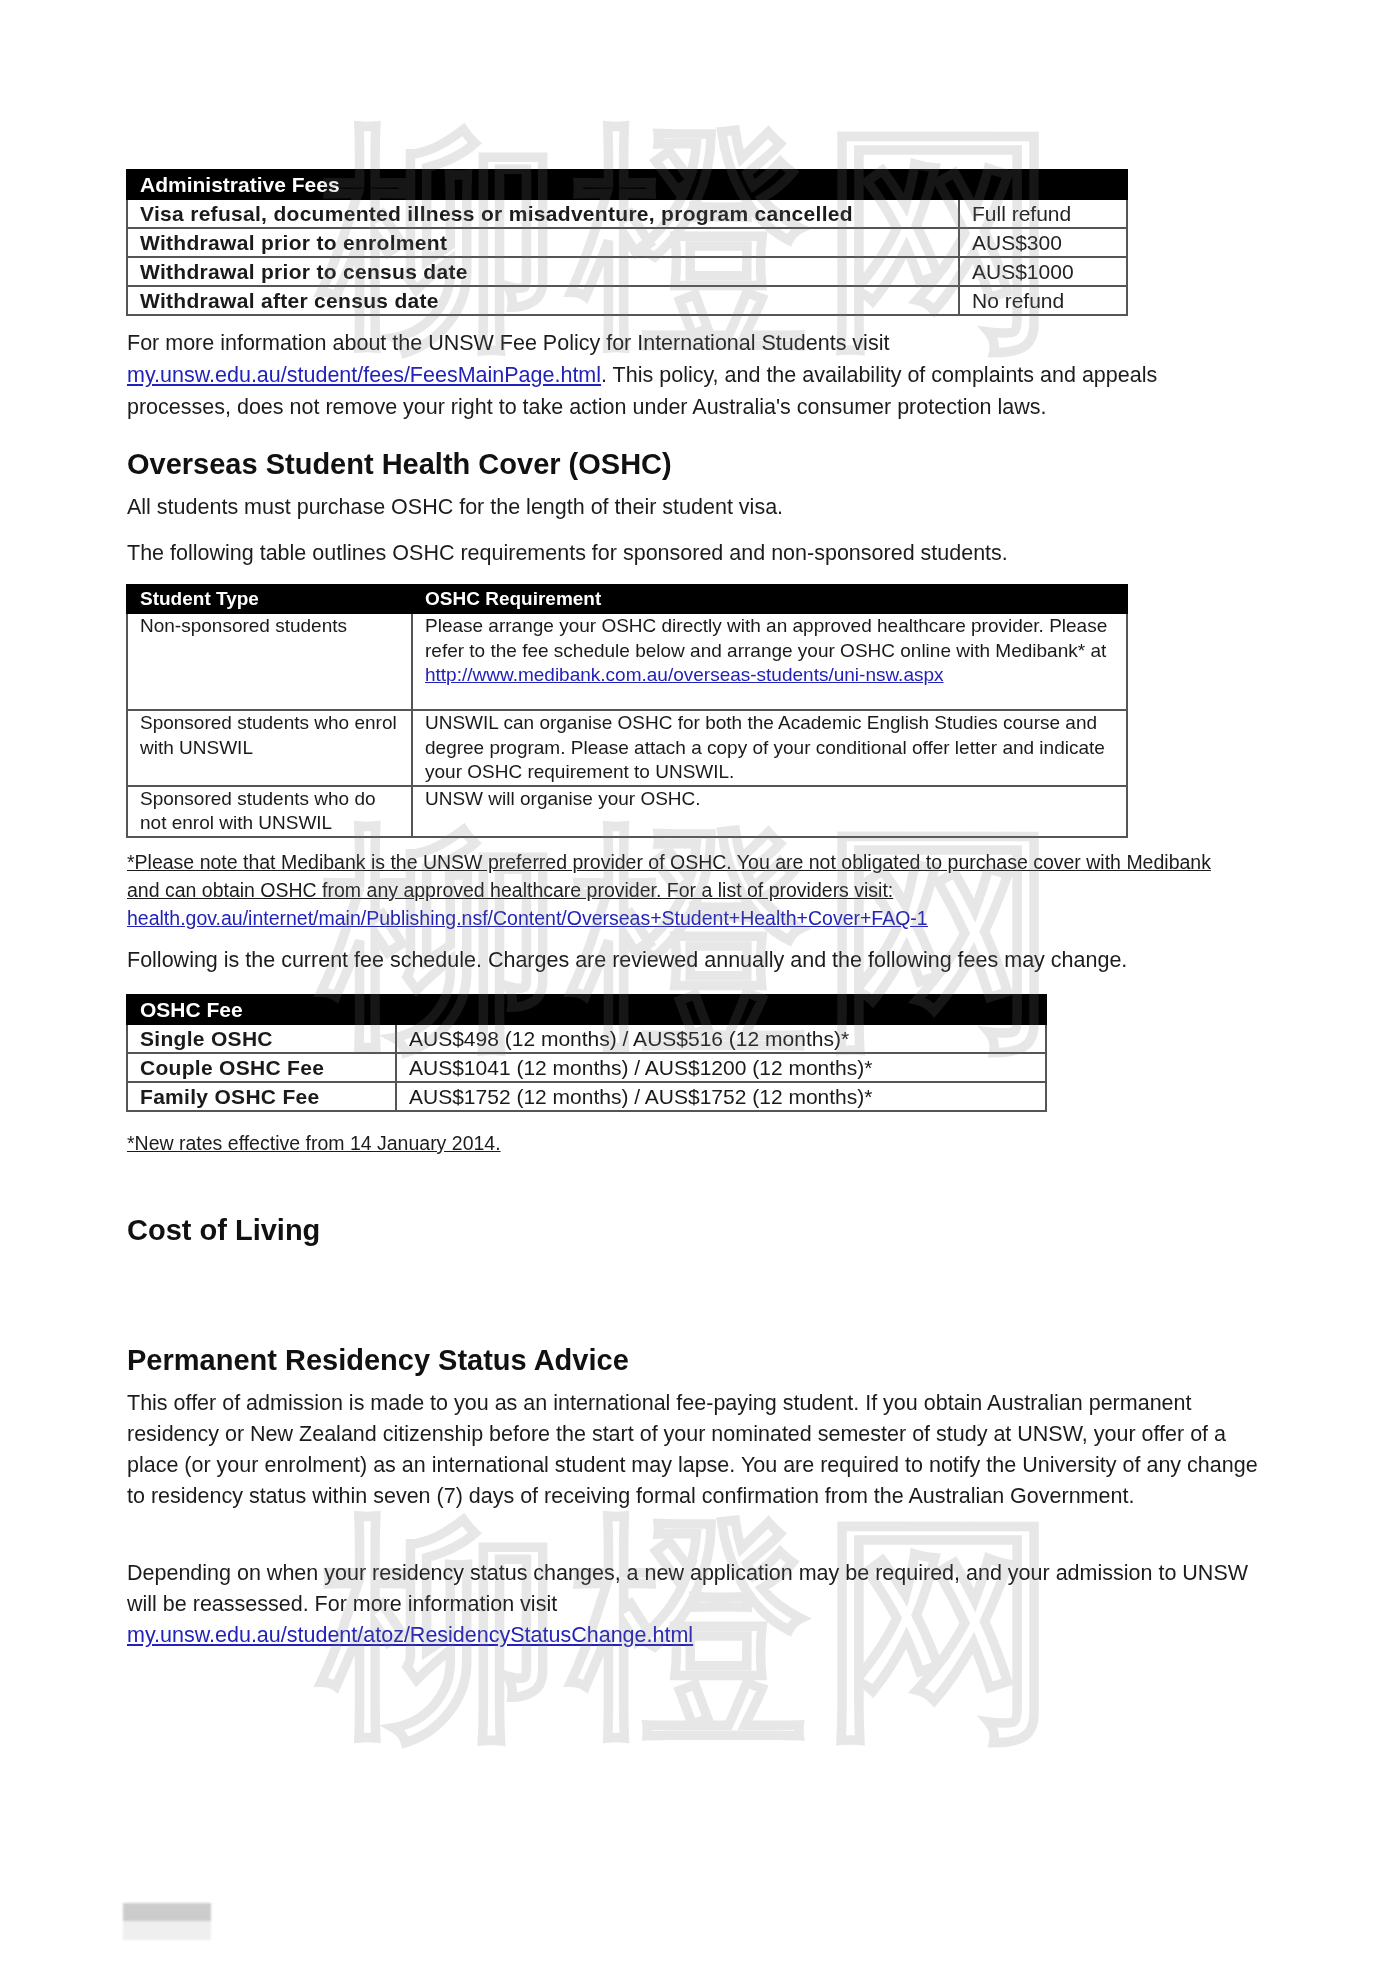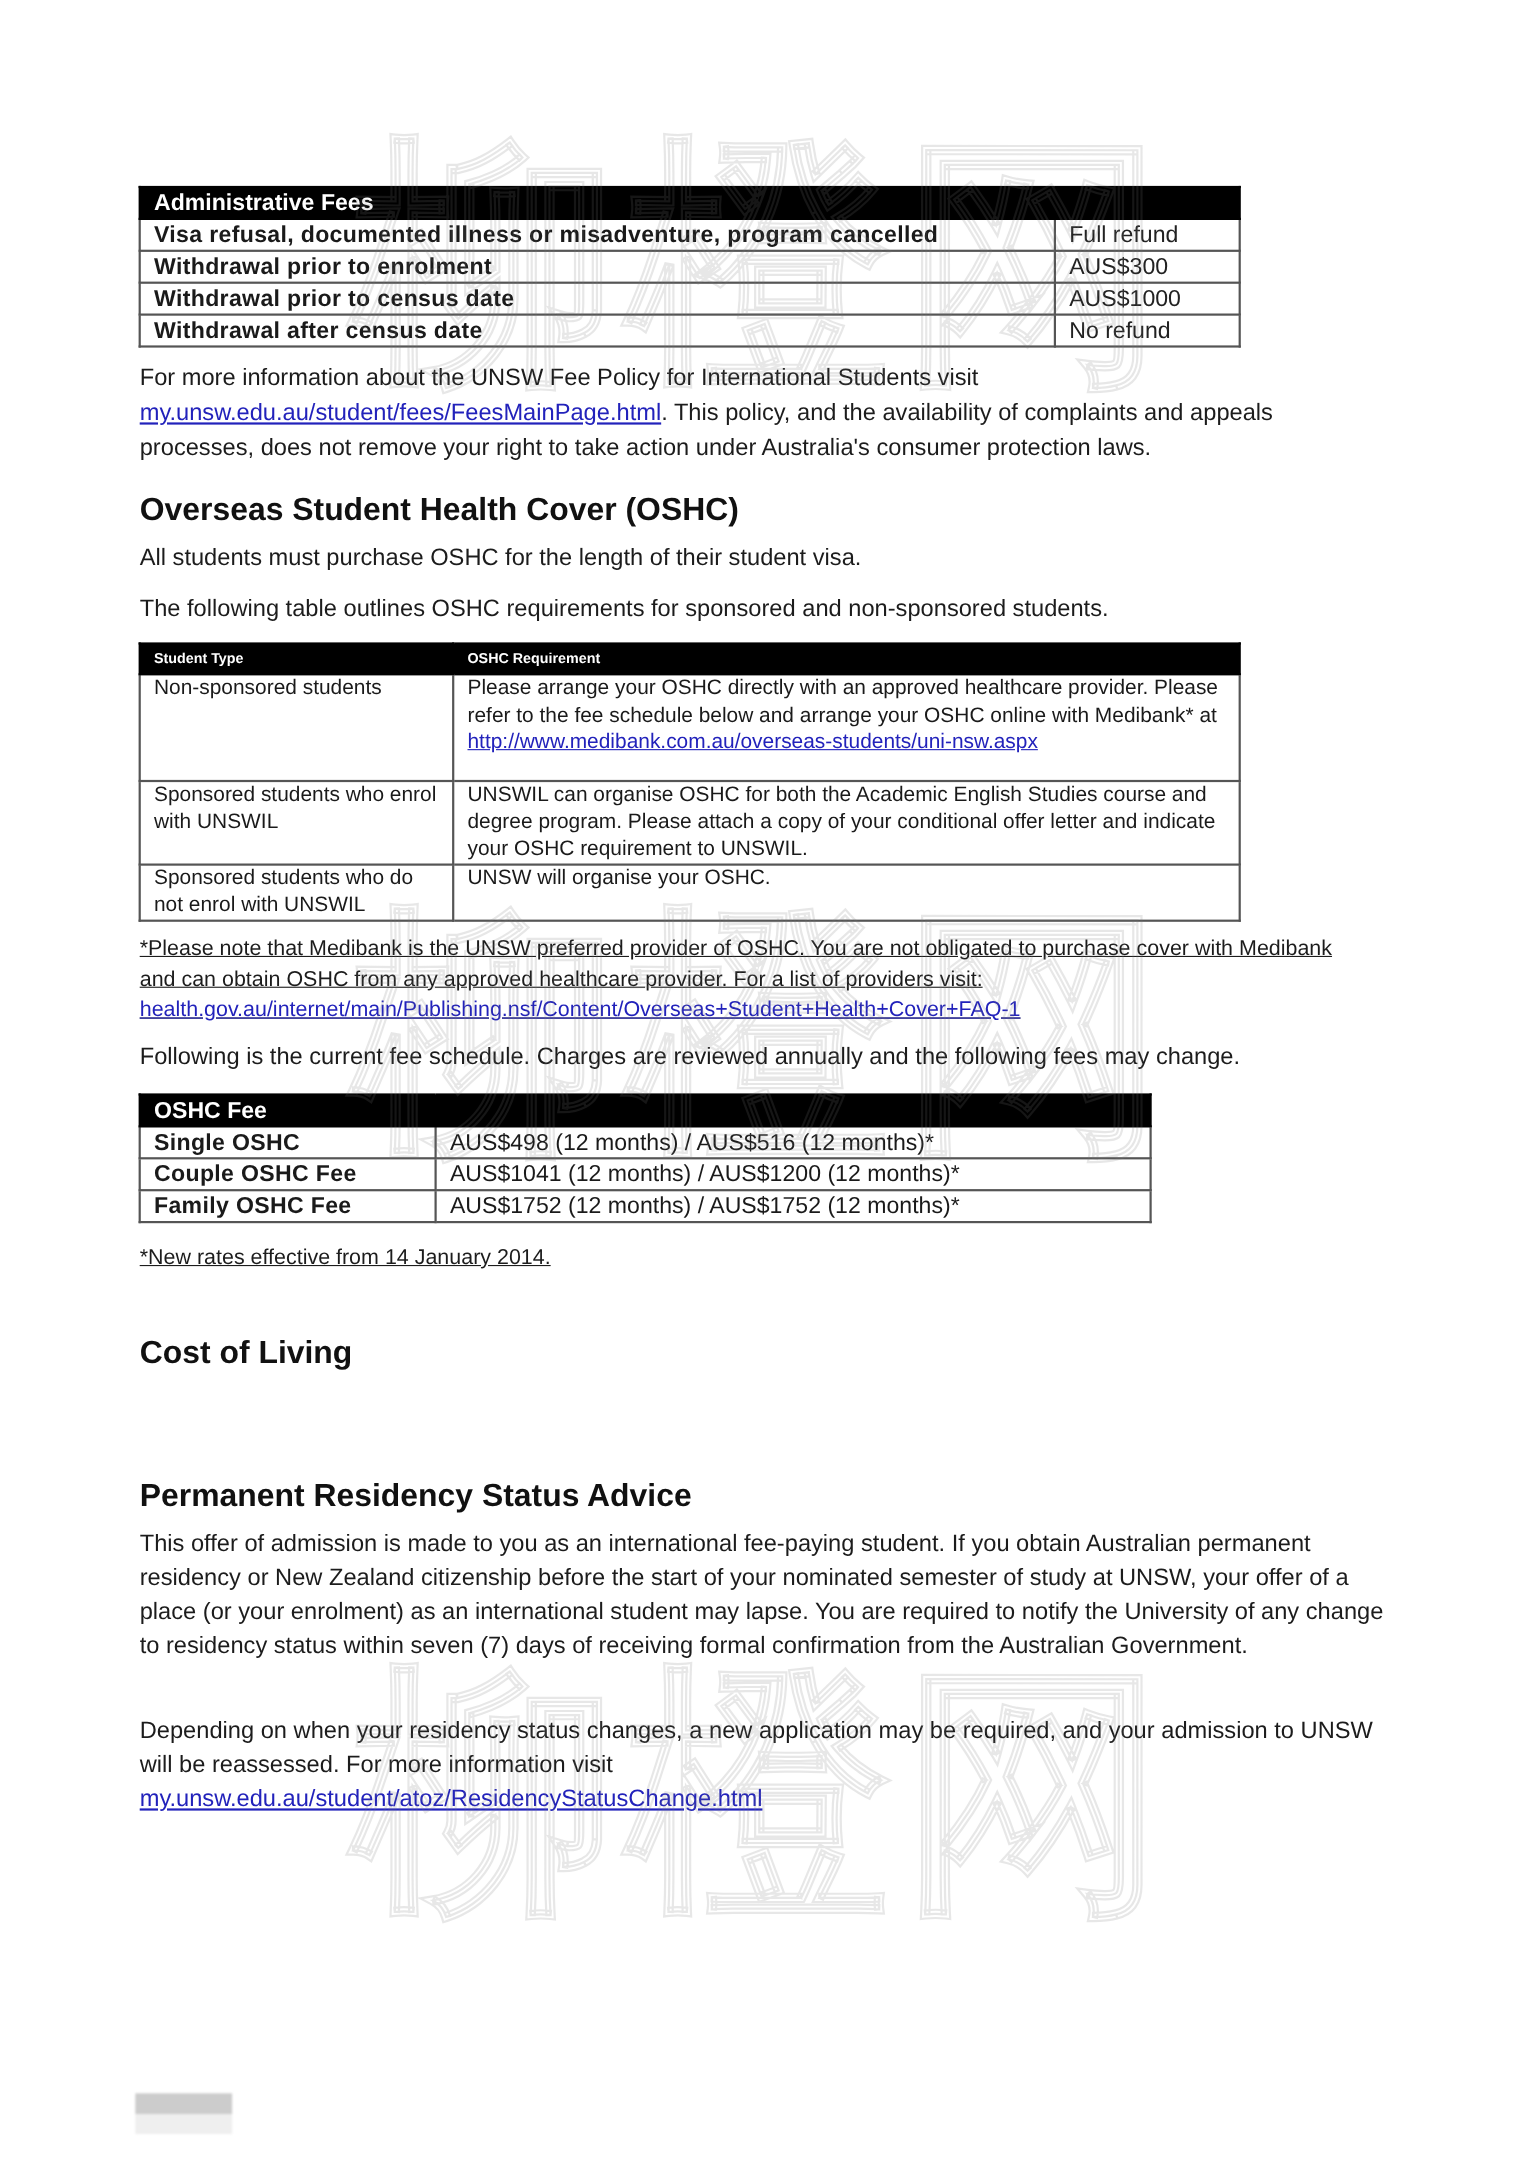--- a/index.html
+++ b/index.html
@@ -19,21 +19,21 @@
 
   
   #admin-table { top: 169px; width: 1002px; font-size: 21px; }
   #admin-table th { height: 27px; line-height: 27px; }
   #admin-table td { height: 27px; line-height: 27px; }
   #admin-table td.label { font-weight: bold; letter-spacing: 0.3px; }
   #admin-table td.value { width: 142px; color: #222; }
 
   
   #oshc-req-table { top: 584px; width: 1002px; font-size: 19px; }
-  #oshc-req-table th { height: 26px; line-height: 26px; font-size: 13px; }
+  #oshc-req-table th { height: 26px; line-height: 26px; font-size: 19px; }
   #oshc-req-table td { line-height: 24.5px; padding-top: 0; padding-bottom: 0; }
   #oshc-req-table td.type { width: 259px; }
 
   
   #oshc-fee-table { top: 994px; width: 921px; font-size: 21px; }
   #oshc-fee-table th { height: 27px; line-height: 27px; }
   #oshc-fee-table td { height: 27px; line-height: 27px; }
   #oshc-fee-table td.label { font-weight: bold; width: 243px; letter-spacing: 0.3px; }
 
   .watermark {

